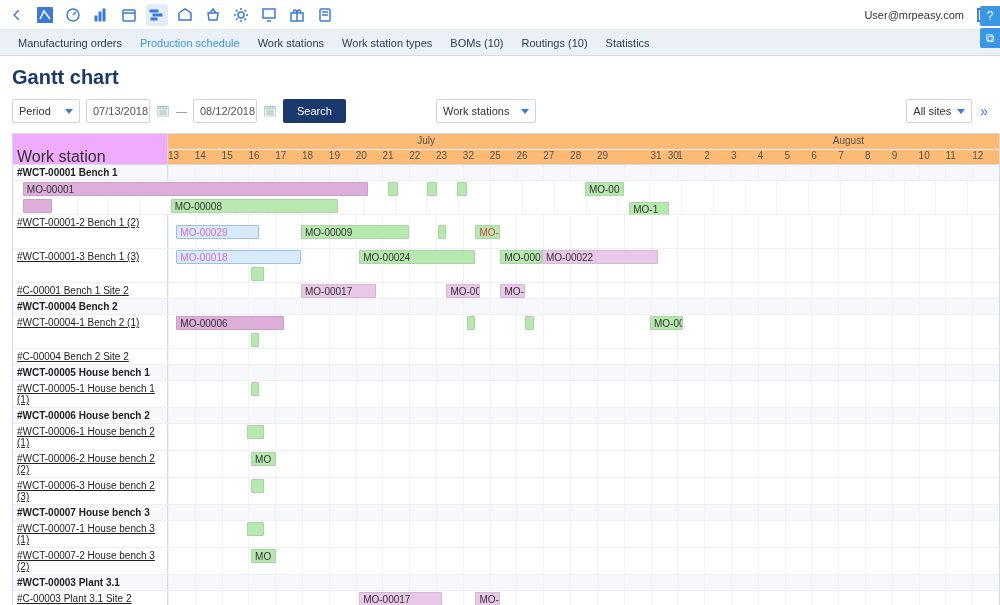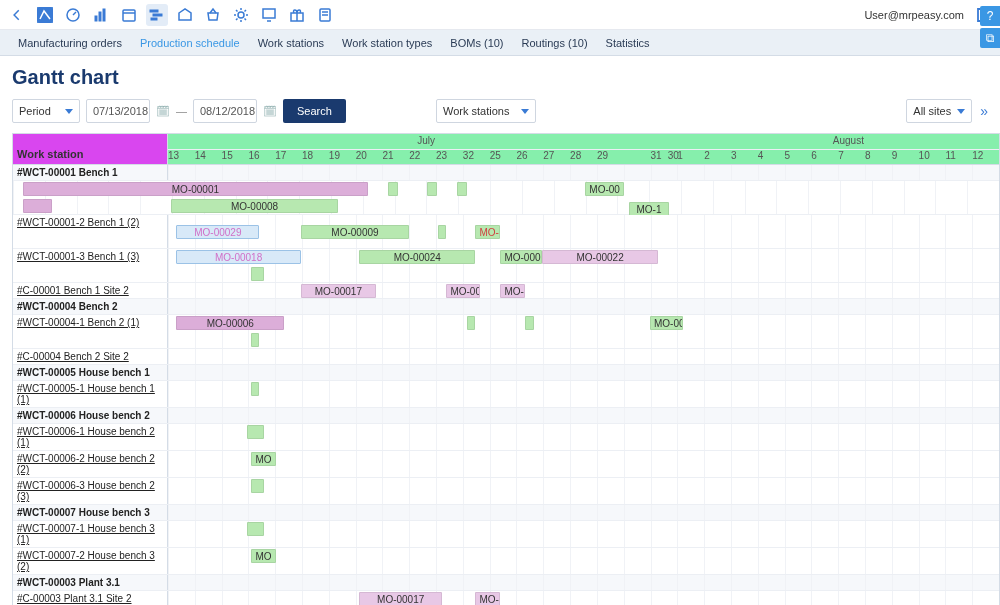--- a/index.html
+++ b/index.html
@@ -35,37 +35,37 @@
   .filters-right { margin-left:auto; display:flex; align-items:center; gap:8px; }
   .more-caret { color:#3a7bd5; font-size:14px; cursor:pointer; }
 
   
   .float-right { position:absolute; right:0; top:6px; display:flex; flex-direction:column; gap:2px; }
   .float-btn { width:20px; height:20px; background:#3a97e4; display:flex; align-items:center; justify-content:center; border-radius:2px 0 0 2px; cursor:pointer; color:#fff; font-size:12px; }
 
   
   .gantt-wrap { position:relative; width:988px; margin-left:12px; border:1px solid #d4dce6; }
   .gantt-header { display:flex; }
-  .leftcol-head { width:155px; background:#d946ef; border-right:1px solid #d4dce6; border-bottom:1px solid #d4dce6; font-size:11px; padding:14px 4px 4px; height:31px;font-weight:bold; }
-  .time-head { flex:1; position:relative; height:31px; border-bottom:1px solid #d4dce6; background:#86efac; }
+  .leftcol-head { width:155px; background:#f0abfc; border-right:1px solid #d4dce6; border-bottom:1px solid #d4dce6; font-size:16px; padding:14px 4px 4px; height:31px; }
+  .time-head { flex:1; position:relative; height:31px; border-bottom:1px solid #d4dce6; background:#fdba74; }
   .month-row { height:15px; position:relative; font-size:10px; color:#555; }
   .month-label { position:absolute; top:1px; }
   .day-row { height:16px; position:relative; border-top:1px solid #eceff4; }
   .day-cell { position:absolute; top:0; height:16px; font-size:10px; color:#555; }
 
   .gantt-body { position:relative; height:460px; overflow-y:auto; overflow-x:hidden; }
   .gantt-body::-webkit-scrollbar { width:10px; }
   .gantt-body::-webkit-scrollbar-thumb { background:#c2cad6; border-radius:4px; }
 
   .row { display:flex; border-bottom:1px solid #eceff4; min-height:16px; position:relative; }
   .row.group .leftcol { font-weight:bold; background:#f6f8fb; }
   .row.group .lane { background:#f6f8fb; }
   .leftcol { width:155px; border-right:1px solid #d4dce6; padding:2px 4px; font-size:10px; background:#fff; text-decoration:underline; color:#222; }
   .row.group .leftcol { text-decoration:none; }
-  .lane { flex:1; position:relative; background:#fff;text-align:center; }
+  .lane { flex:1; position:relative; background:#fff; }
   .grid-line { position:absolute; top:0; bottom:0; width:1px; background:#f0f2f6; }
 
   .bar { position:absolute; height:14px; top:1px; border-radius:1px; font-size:10px; padding:1px 3px; overflow:hidden; white-space:nowrap; cursor:pointer; border:1px solid rgba(0,0,0,0.08); }
   .bar.purple { background:#dcaed9; }
   .bar.purple-light { background:#e8c8e6; }
   .bar.green { background:#b7e8b0; }
   .bar.blue-light { background:#d8e9f8; border:1px solid #9bc2e6; color:#d070c8; }
   .bar.red-text { color:#d04040; }
 </style>
 </head>

